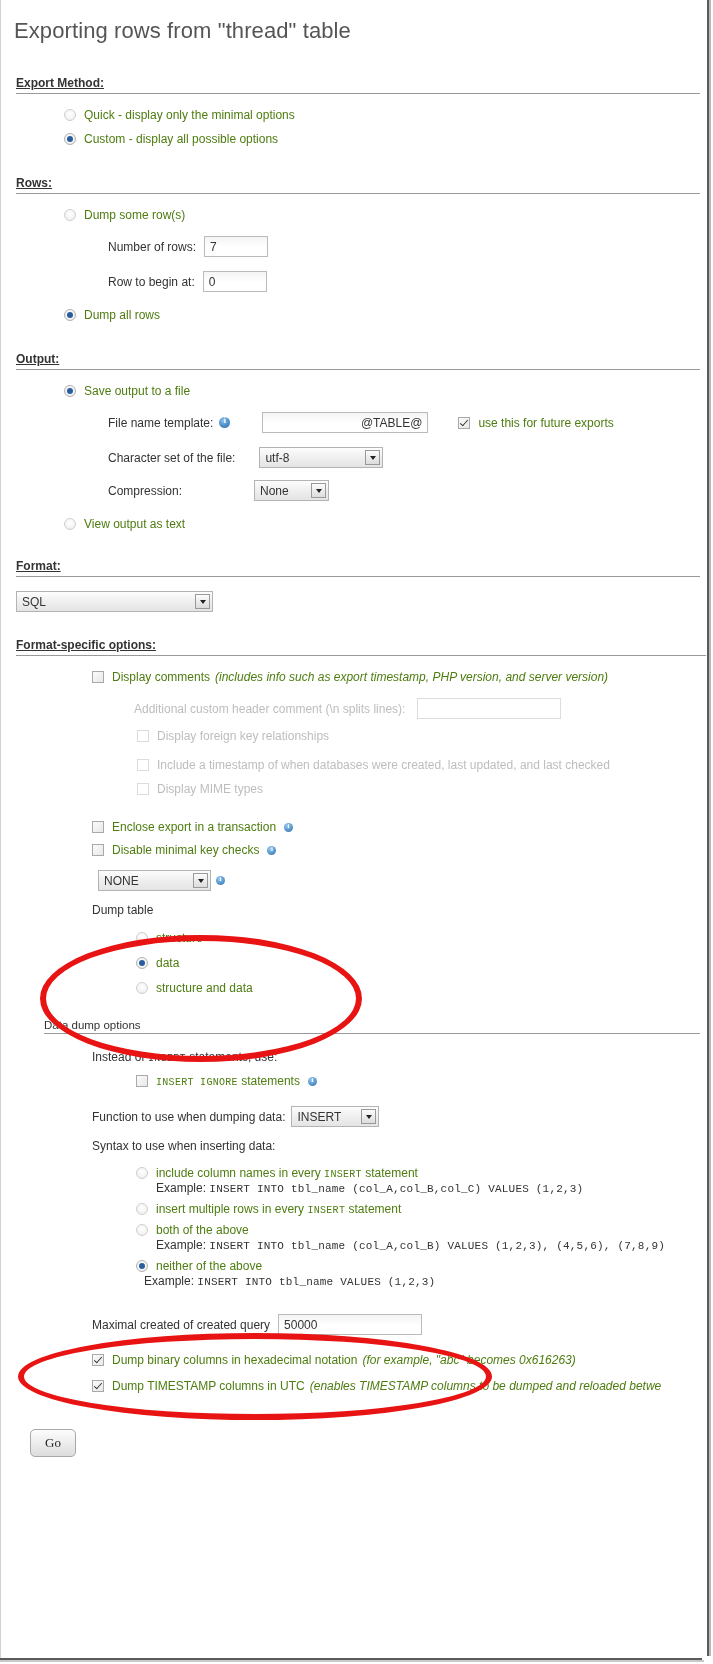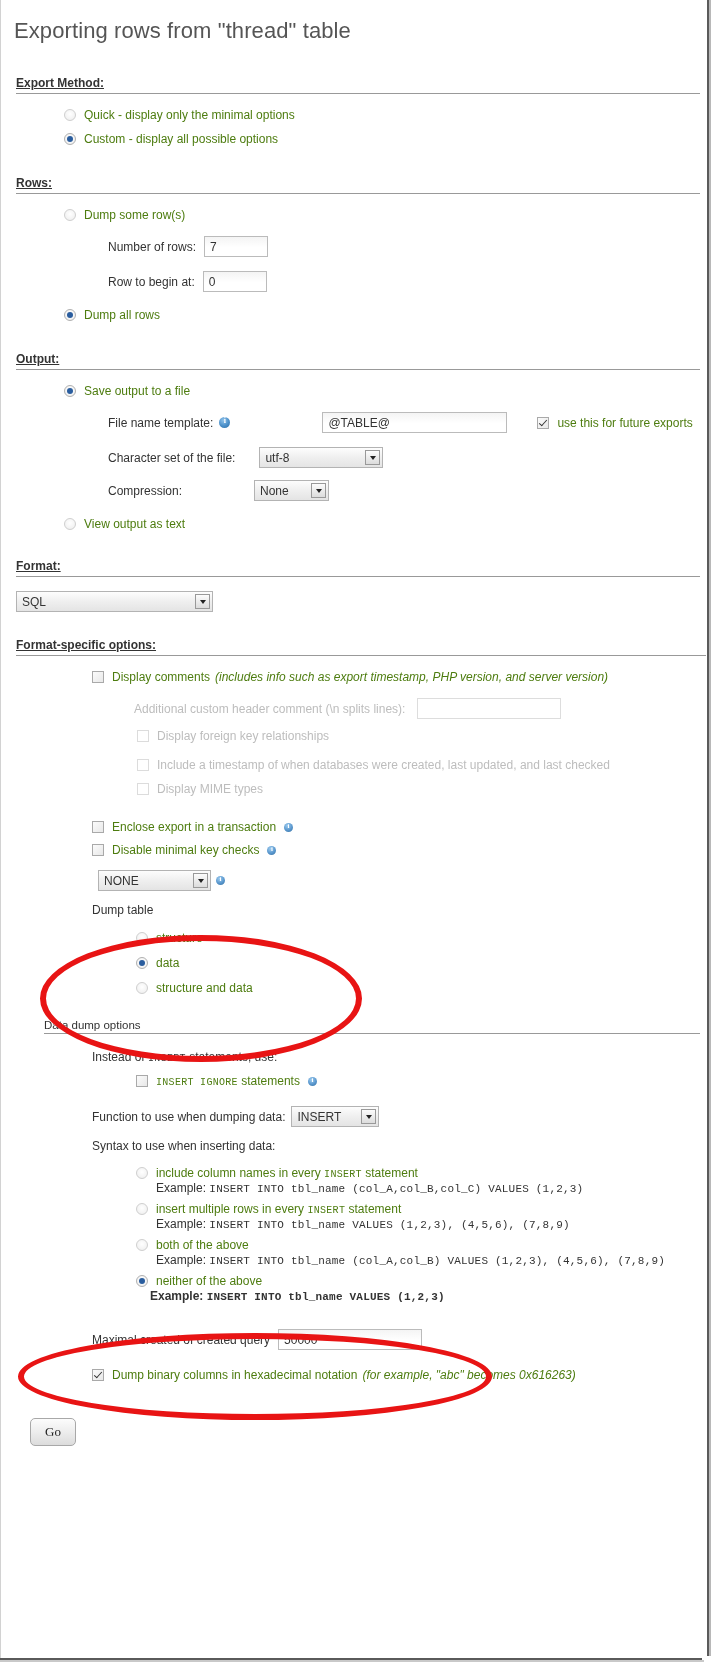--- a/index.html
+++ b/index.html
@@ -335,21 +335,21 @@
       <div class="legend-line"></div>
 
       <div class="row" style="margin:14px 0 0 64px;">
         <span class="radio checked"></span>
         <span class="lbl">Save output to a file</span>
       </div>
 
       <div class="row" style="margin:14px 0 0 108px;">
         <span class="txt">File name template:</span>
         <span class="help-icon" style="margin-left:6px;"></span>
-        <input class="tf" type="text" style="width: 185px; margin-left: 92px;" value="@TABLE@">
+        <input class="tf" type="text" style="width: 166px; margin-left: 32px; text-align: right;" value="@TABLE@">
         <span class="checkbox checked" style="margin-left:30px;"></span>
         <span class="lbl">use this for future exports</span>
       </div>
 
       <div class="row" style="margin:14px 0 0 108px;">
         <span class="txt">Character set of the file:</span>
         <span class="sel" style="width:124px;margin-left:24px;">
           <span>utf-8</span>
           <span class="arrowbox"></span>
         </span>
@@ -481,50 +481,54 @@
           <span class="lbl"><span>include column names in every </span><span class="smallcaps">INSERT</span><span> statement</span></span>
         </div>
         <div class="example-line" style="margin:1px 0 0 20px;"><span>Example: </span><span class="mono">INSERT INTO tbl_name (col_A,col_B,col_C) VALUES (1,2,3)</span></div>
       </div>
 
       <div style="margin:7px 0 0 136px;">
         <div class="row">
           <span class="radio dim"></span>
           <span class="lbl"><span>insert multiple rows in every </span><span class="smallcaps">INSERT</span><span> statement</span></span>
         </div>
-        <div class="example-line" style="margin:1px 0 0 20px;"><span>Example: </span><span class="mono">INSERT INTO tbl_name VALUES (1,2,3), (4,5,6), (7,8,9)</span></div>
       </div>
 
       <div style="margin:7px 0 0 136px;">
         <div class="row">
           <span class="radio dim"></span>
           <span class="lbl">both of the above</span>
         </div>
         <div class="example-line" style="margin:1px 0 0 20px;"><span>Example: </span><span class="mono">INSERT INTO tbl_name (col_A,col_B) VALUES (1,2,3), (4,5,6), (7,8,9)</span></div>
       </div>
 
       <div style="margin:7px 0 0 136px;">
         <div class="row">
           <span class="radio checked"></span>
           <span class="lbl">neither of the above</span>
         </div>
-        <div class="example-line" style="margin:1px 0 0 14px;font-weight:bold;"><span>Example: </span><span class="mono">INSERT INTO tbl_name VALUES (1,2,3)</span></div>
+        <div class="example-line" style="margin:1px 0 0 8px;"><span>Example: </span><span class="mono">INSERT INTO tbl_name VALUES (1,2,3)</span></div>
       </div>
 
       <div class="row" style="margin:26px 0 0 92px;">
         <span class="txt">Maximal created of created query</span>
         <input class="tf" type="text" style="width: 144px; margin-left: 8px;" value="50000">
       </div>
 
       <div class="row" style="margin:18px 0 0 92px;">
         <span class="checkbox checked"></span>
         <span class="lbl">Dump binary columns in hexadecimal notation</span>
         <span class="lbl" style="margin-left:5px;font-style:italic;">(for example, "abc" becomes 0x616263)</span>
       </div>
 
+      <div class="row" style="margin:12px 0 0 92px;">
+        <span class="checkbox checked"></span>
+        <span class="lbl">Dump TIMESTAMP columns in UTC</span>
+        <span class="lbl" style="margin-left:5px;font-style:italic;">(enables TIMESTAMP columns to be dumped and reloaded betwe</span>
+      </div>
     </div>
 
     <div class="row" style="margin:36px 0 0 30px;">
       <button class="go-btn">Go</button>
     </div>
 
   </div>
 
   <div class="annot" style="left:40px; top:935px; width:310px; height:115px;"></div>
   <div class="annot" style="left:18px; top:1333px; width:462px; height:75px;"></div>

